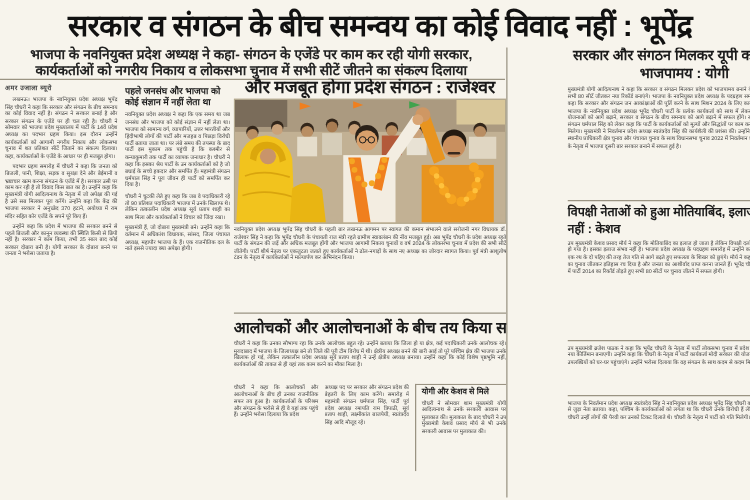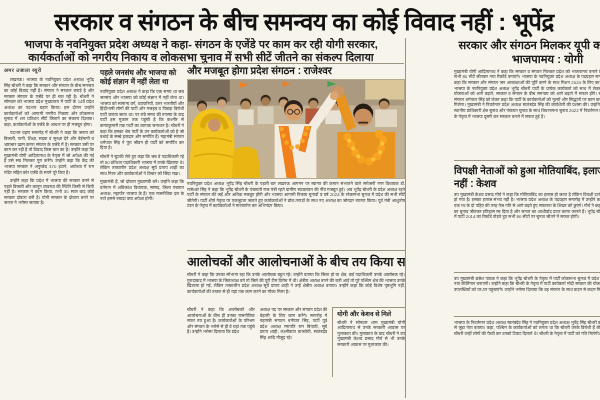--- a/index.html
+++ b/index.html
@@ -17,21 +17,21 @@
   .byline{position:absolute;top:66px;left:4px;font-size:5.2px;font-weight:bold;color:#444;letter-spacing:0.4px;}
 
   .smalltext{font-size:4.3px;line-height:5.6px;text-align:justify;color:#3c3c3c;}
   .col1{position:absolute;top:77px;left:4px;width:90px;height:319px;overflow:hidden;}
   .col1 p{margin:0 0 3px;text-indent:6px;}
   .col2{position:absolute;top:68px;left:100px;width:84px;height:328px;overflow:hidden;}
   .col2-subhead{margin:0 0 3px;font-size:7.3px;line-height:9.2px;font-weight:bold;color:#1d1d1d;}
   .col2 p{margin:0 0 3px;}
 
   .center{position:absolute;top:63px;left:187px;width:218px;height:333px;overflow:hidden;}
-  .photo-head{margin:0;font-size:10px;line-height:16px;font-weight:bold;text-align:left;white-space:nowrap;}
+  .photo-head{margin:0;font-size:14px;line-height:16px;font-weight:bold;text-align:center;white-space:nowrap;font-family:Liberation Serif, serif;}
   .photo{width:218px;height:100px;border:1px solid #b3a98f;box-sizing:border-box;background:#c2b194;}
   .photo svg{display:block;width:100%;height:100%;}
   .caption{margin:2px 0 0;height:66px;overflow:hidden;}
   .c-rule{height:1px;background:#9a9382;margin:3px 0 2px;}
   .section-head{margin:0;font-size:12.6px;line-height:18px;font-weight:bold;text-align:center;white-space:nowrap;}
   .section-lead{margin:1px 0 0;height:32px;overflow:hidden;}
   .bottom-cols{display:flex;gap:5px;margin-top:3px;height:70px;overflow:hidden;}
   .bcol{flex:1;margin:0;overflow:hidden;}
   .meet-box{border-left:1px solid #9a9382;border-top:1px solid #9a9382;padding:2px 0 0 4px;}
   .meet-head{margin:0 0 2px;font-size:6.4px;line-height:7.5px;font-weight:bold;}

